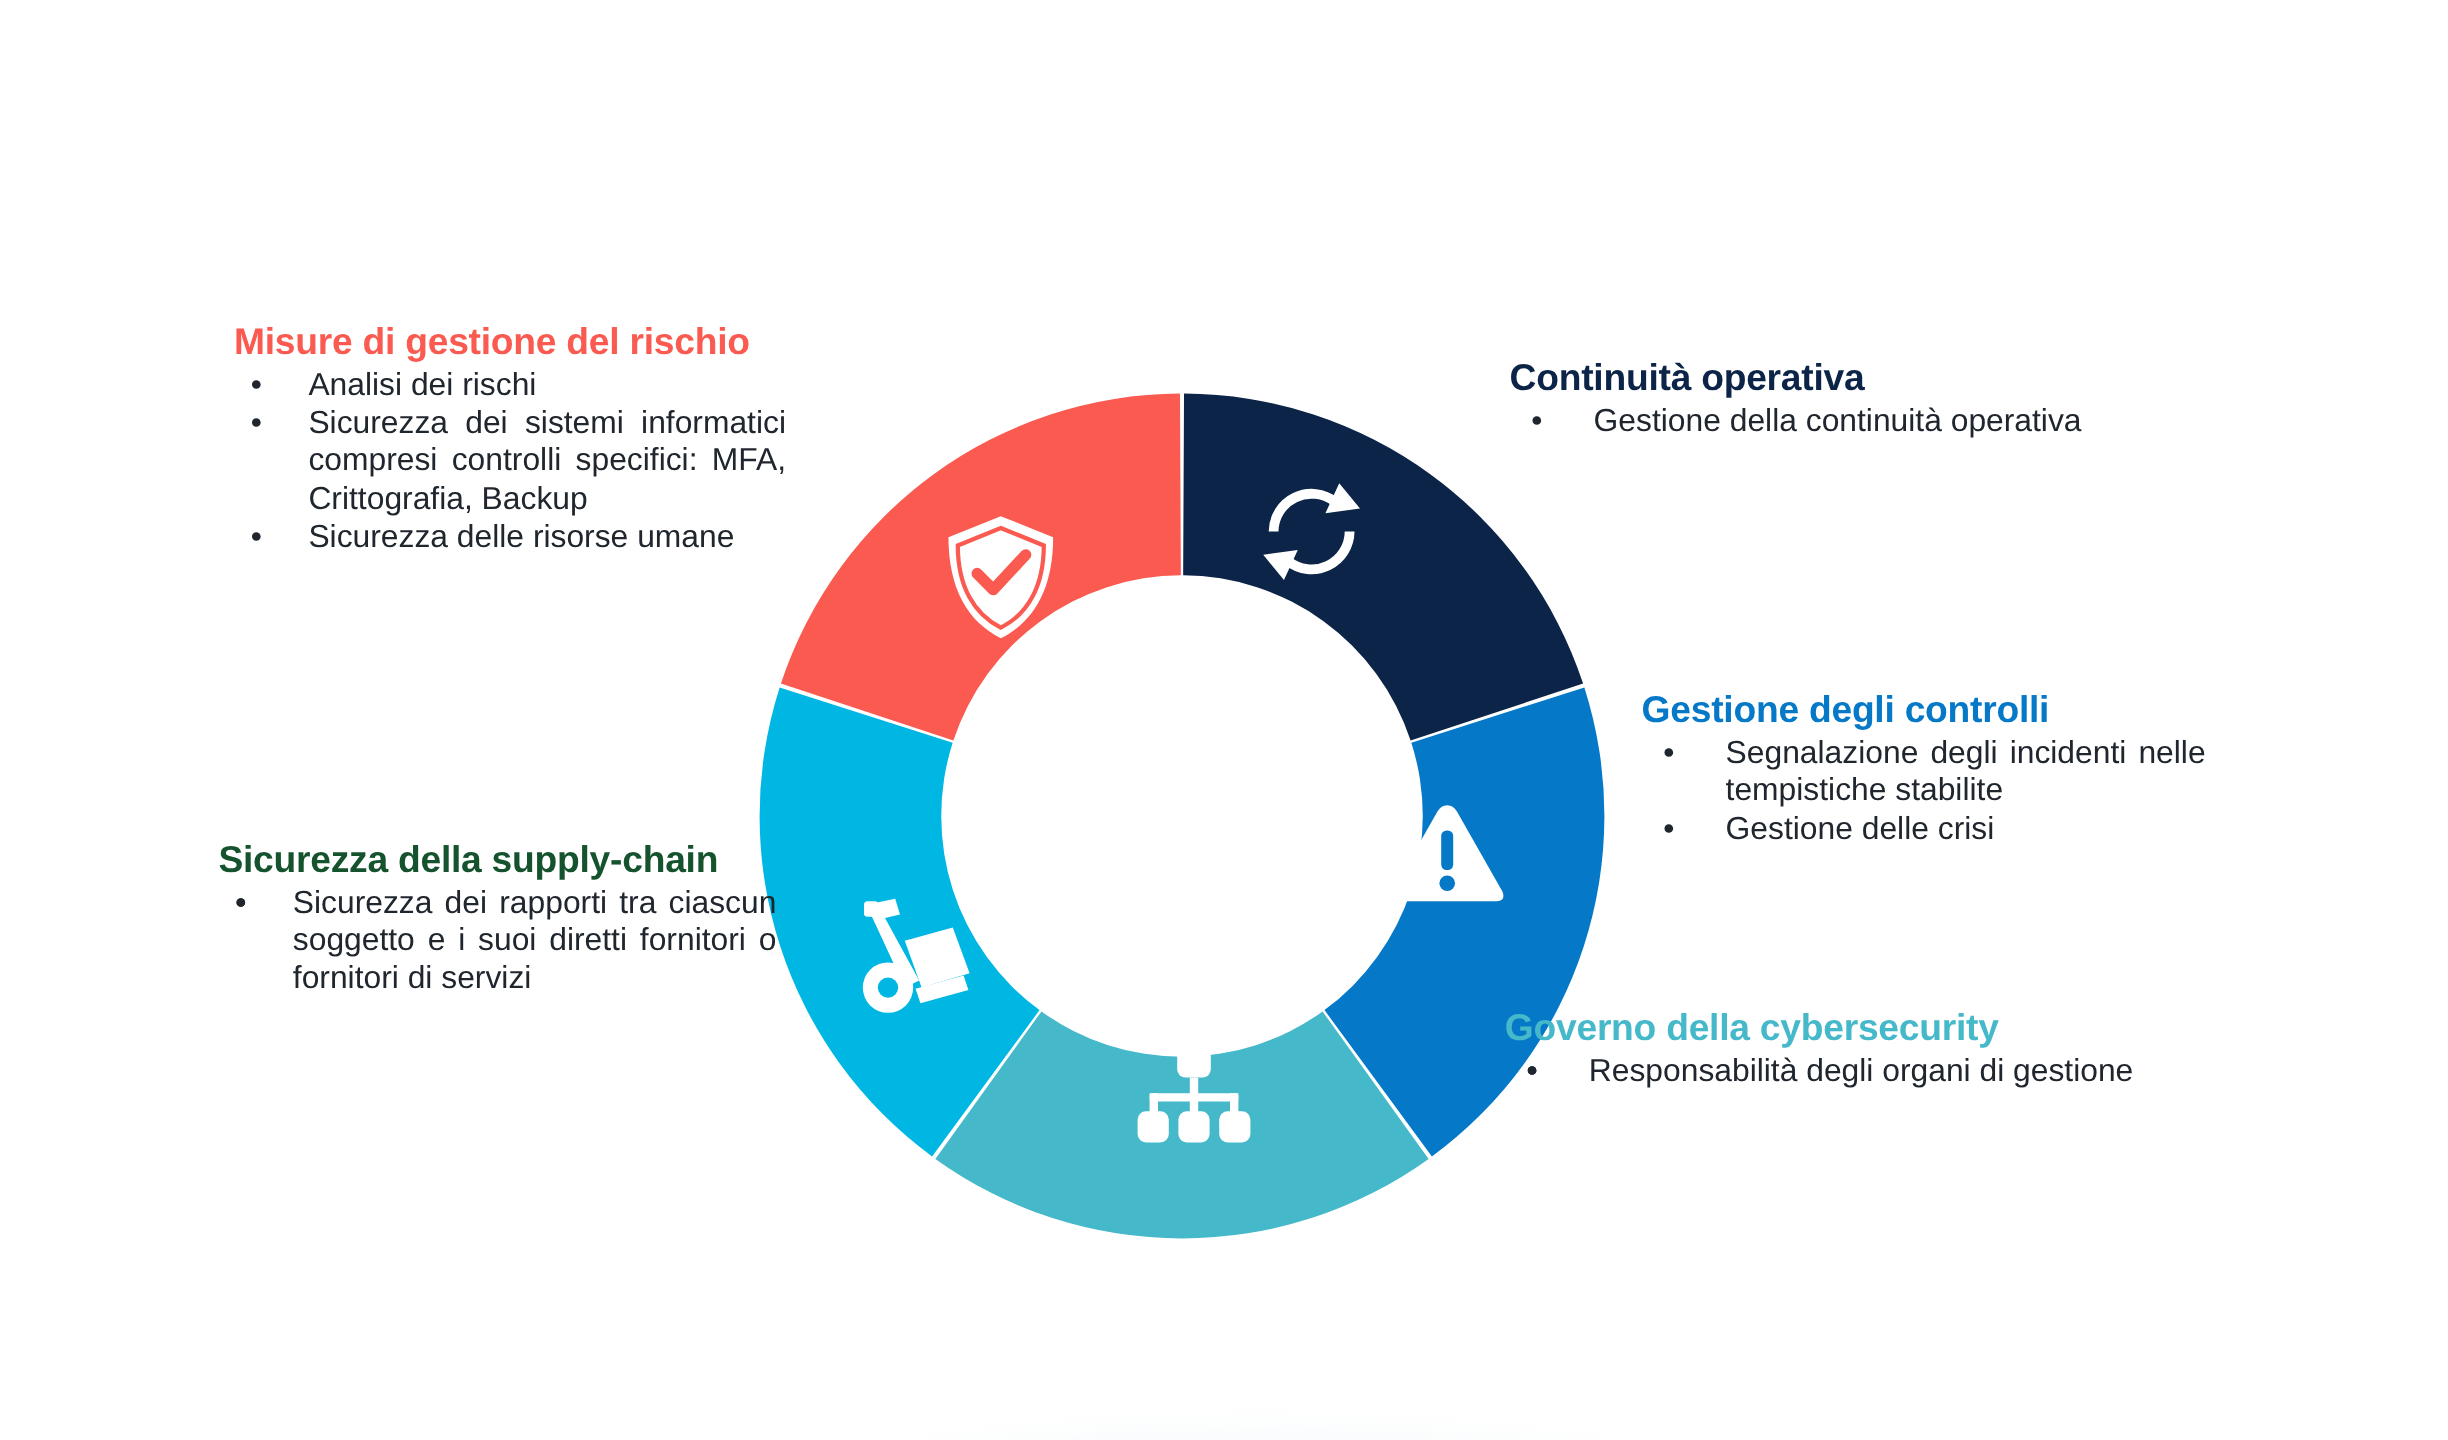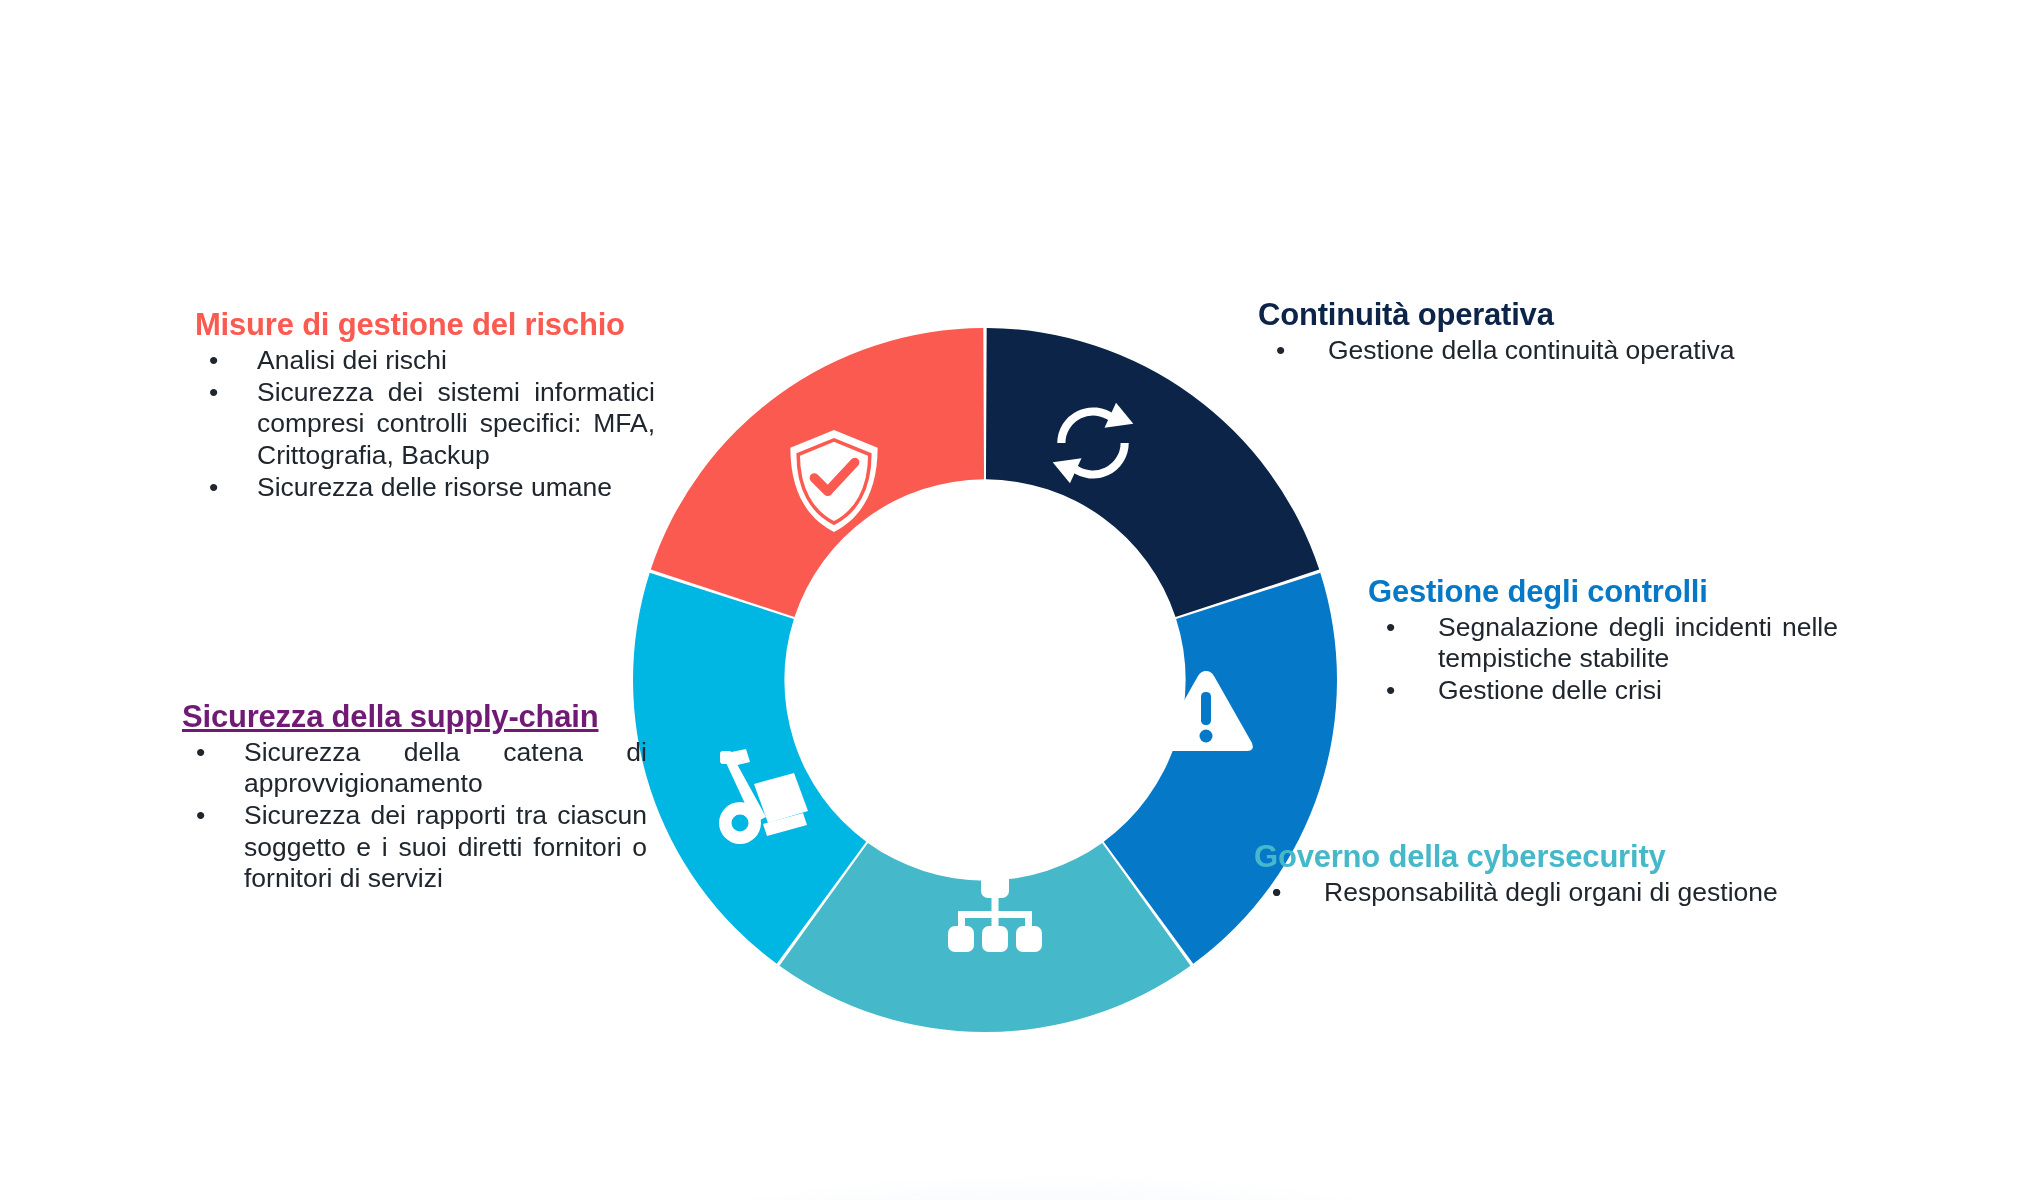--- a/index.html
+++ b/index.html
@@ -53,21 +53,21 @@
     margin-bottom:1px;
     text-align:justify;
     text-align-last:left;
   }
   ul.bl li.nojust{ text-align:left; }
   ul.bl li .bul{
     position:absolute; left:14px; top:0;
     font-size:26.5px; line-height:1.18; color:#20262e;
   }
 
-  #b-risk   { left:195px; top:268px;  width:460px;margin-top:40px; }
+  #b-risk   { left:195px; top:268px;  width:460px; }
   #b-supply { left:182px; top:700px;  width:465px; }
   #b-cont   { left:1258px; top:298px; width:485px; }
   #b-inc    { left:1368px; top:575px; width:470px; }
   #b-gov    { left:1254px; top:840px; width:540px; }
 
   #b-cont ul.bl li,
   #b-inc  ul.bl li,
   #b-gov  ul.bl li{ padding-left:70px; }
   #b-cont ul.bl li .bul,
   #b-inc  ul.bl li .bul,
@@ -151,23 +151,23 @@
   <div class="block" id="b-risk">
     <h3 style="color: rgb(250, 90, 80);">Misure di gestione del rischio</h3>
     <ul class="bl">
       <li class="nojust"><span class="bul">•</span><span>Analisi dei rischi</span></li>
       <li><span class="bul">•</span><span>Sicurezza dei sistemi informatici compresi controlli specifici: MFA, Crittografia, Backup</span></li>
       <li><span class="bul">•</span><span>Sicurezza delle risorse umane</span></li>
     </ul>
   </div>
 
   <div class="block" id="b-supply">
-    <h3 style="color: #701a75; text-decoration: underline;">Sicurezza della supply-chain</h3>
+    <h3 style="color: #14532d;">Sicurezza della supply-chain</h3>
     <ul class="bl">
-      <li><span class="bul">•</span><span>Sicurezza della catena di approvvigionamento</span></li>
+      <li><span class="bul">•</span></li>
       <li><span class="bul">•</span><span>Sicurezza dei rapporti tra ciascun soggetto e i suoi diretti fornitori o fornitori di servizi</span></li>
     </ul>
   </div>
 
   <div class="block" id="b-cont">
     <h3 class="nojust" style="color: rgb(11, 36, 71);">Continuità operativa</h3>
     <ul class="bl">
       <li><span class="bul">•</span><span>Gestione della continuità operativa</span></li>
     </ul>
   </div>

